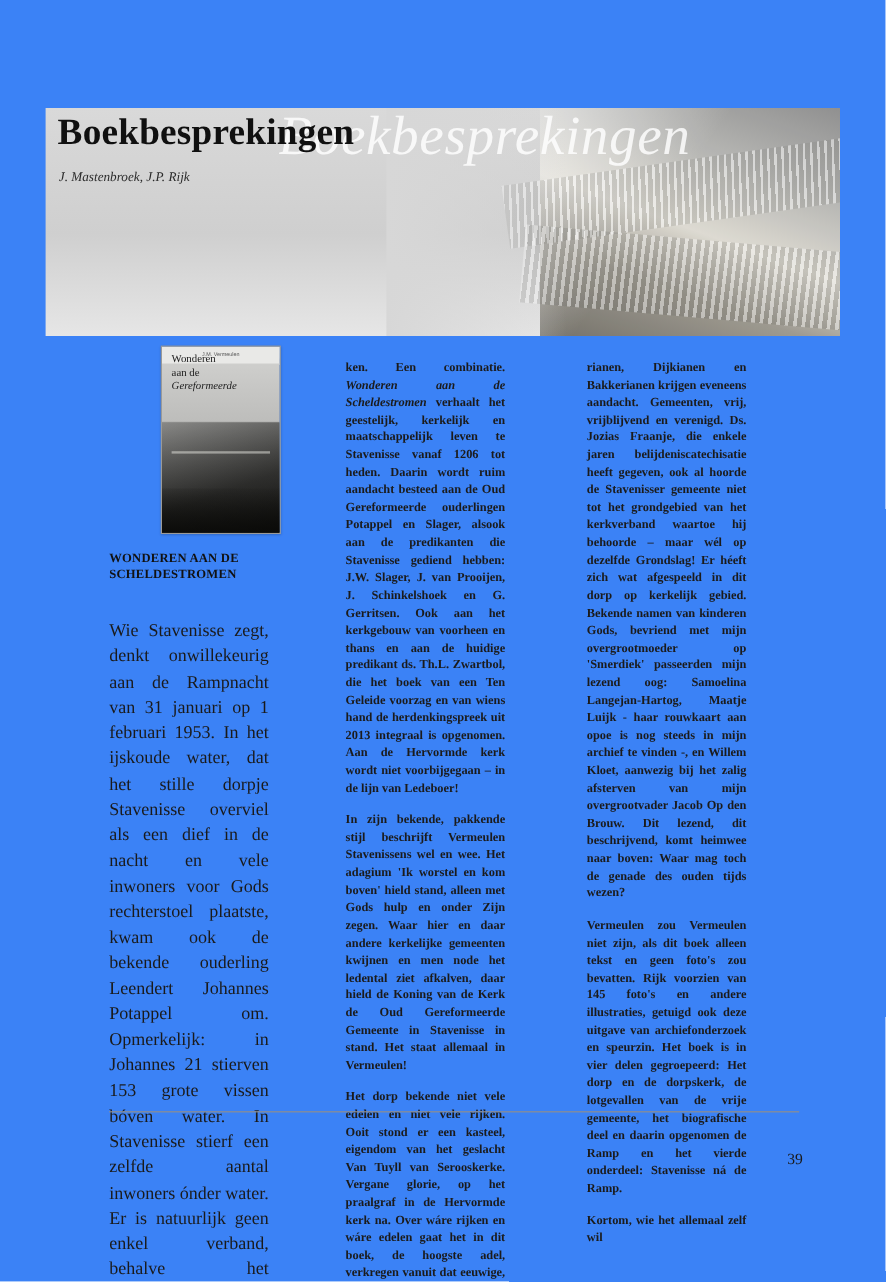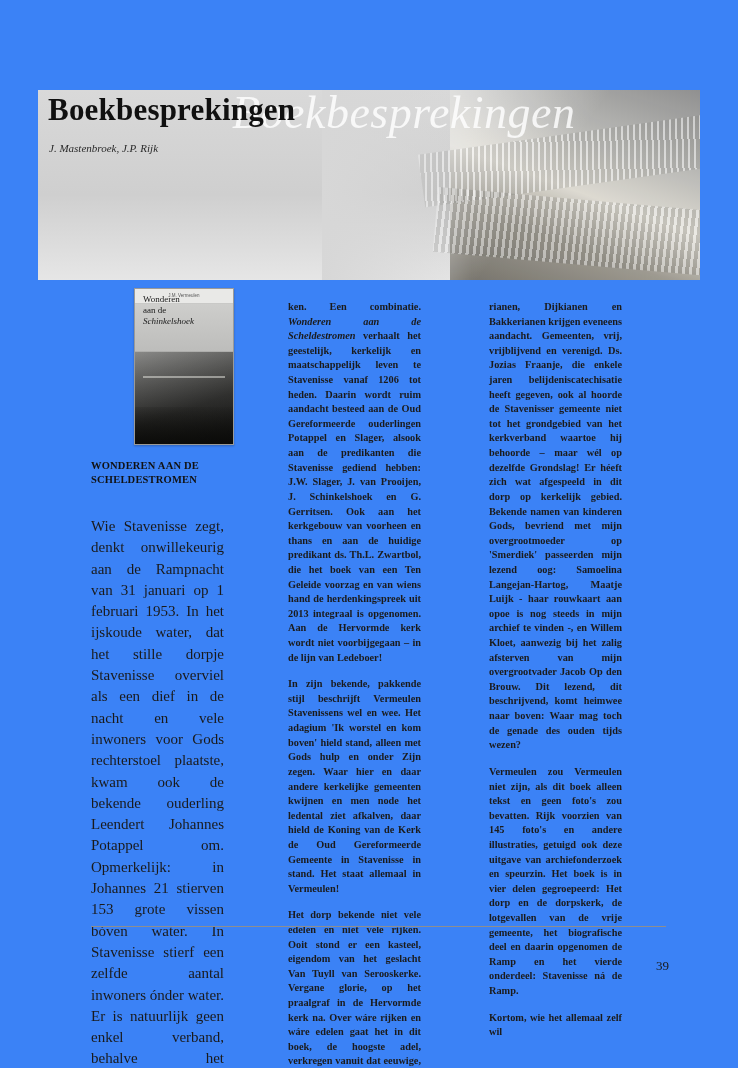--- a/index.html
+++ b/index.html
@@ -252,21 +252,21 @@
   <div class="main-title">Boekbesprekingen</div>
   <div class="byline">J. Mastenbroek, J.P. Rijk</div>
 
   <div class="cover">
     <div class="cover-top">J.M. Vermeulen</div>
     <div class="cover-title">
       <div>Wonderen</div>
       <div>
         <span>aan de</span>
       </div>
-      <div class="em">Schinkelshoek</div>
+      <div class="em">Gereformeerde</div>
     </div>
     <div class="cover-img"></div>
   </div>
 
   <div class="section-head">WONDEREN AAN DE SCHELDESTROMEN</div>
 
   <div class="col1-body">
     <p>Wie Stavenisse zegt, denkt onwillekeurig aan de Rampnacht van 31 januari op 1 februari 1953. In het ijskoude water, dat het stille dorpje Stavenisse overviel als een dief in de nacht en vele inwoners voor Gods rechterstoel plaatste, kwam ook de bekende ouderling Leendert Johannes Potappel om. Opmerkelijk: in Johannes 21 stierven 153 grote vissen bóven water. In Stavenisse stierf een zelfde aantal inwoners ónder water. Er is natuurlijk geen enkel verband, behalve het overeenkomstige aantal. Stavenisse was zwaar getroffen. Niet voor het eerst overspoelde het zeewater dit dorp. Het was de tiende keer sinds 1206. We lezen erover in het laatstverschenen boek van auteur J.M. Vermeulen. Geen loutere biografie, zoals de bekende en zijn hand verschenen reeks levensbeschrijvingen van predikanten de Oud Gereformeerde Gemeenten in Nederland. Geen samengesteld dagboek, geen prekenbundel. Iets heel anders, en toch weer met duidelijke raakvlak-</p>
   </div>
 

